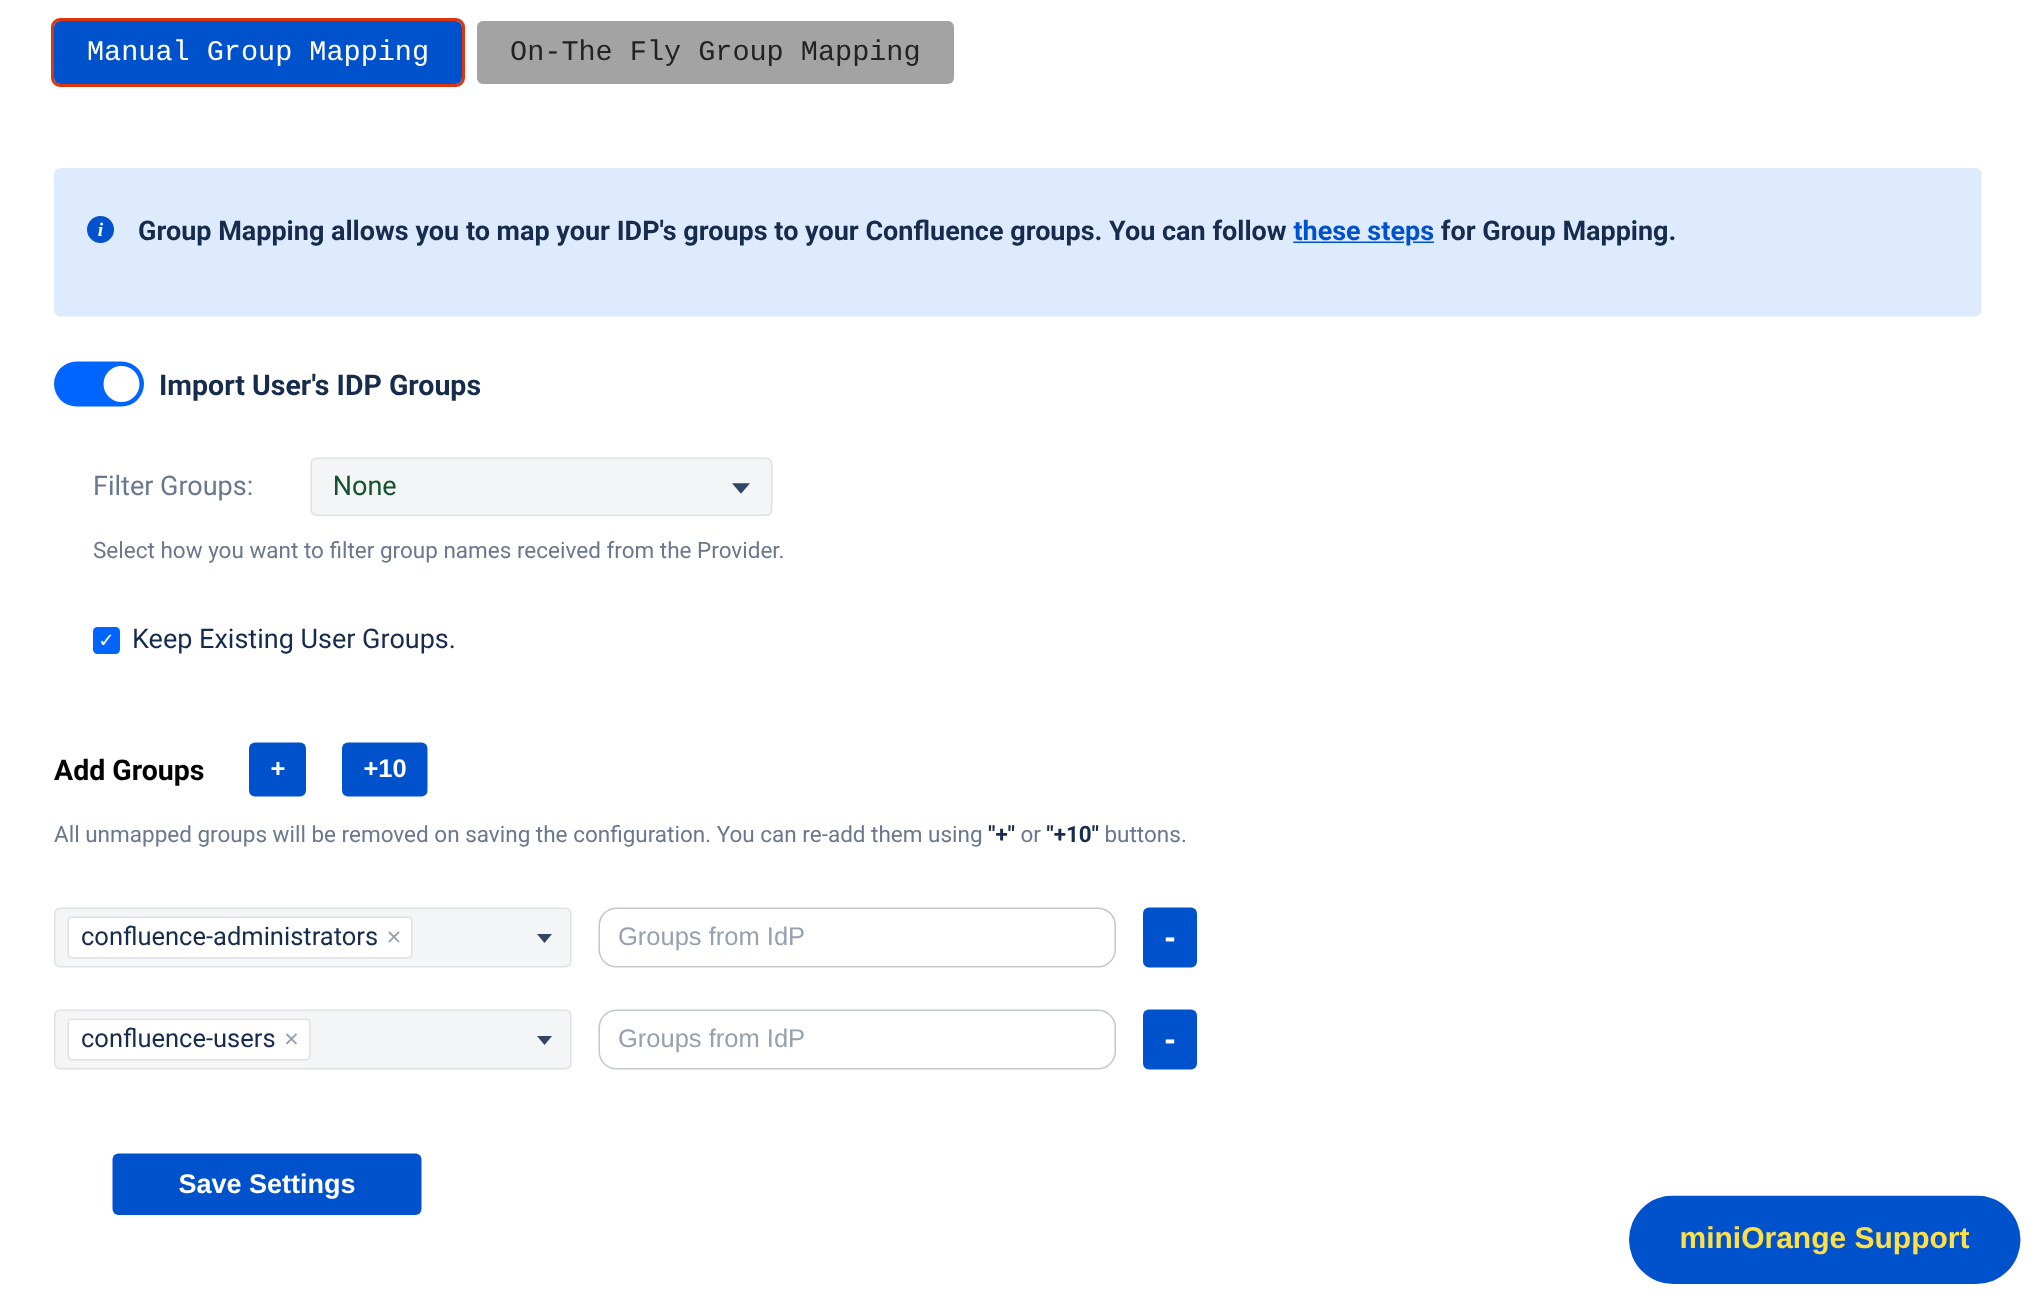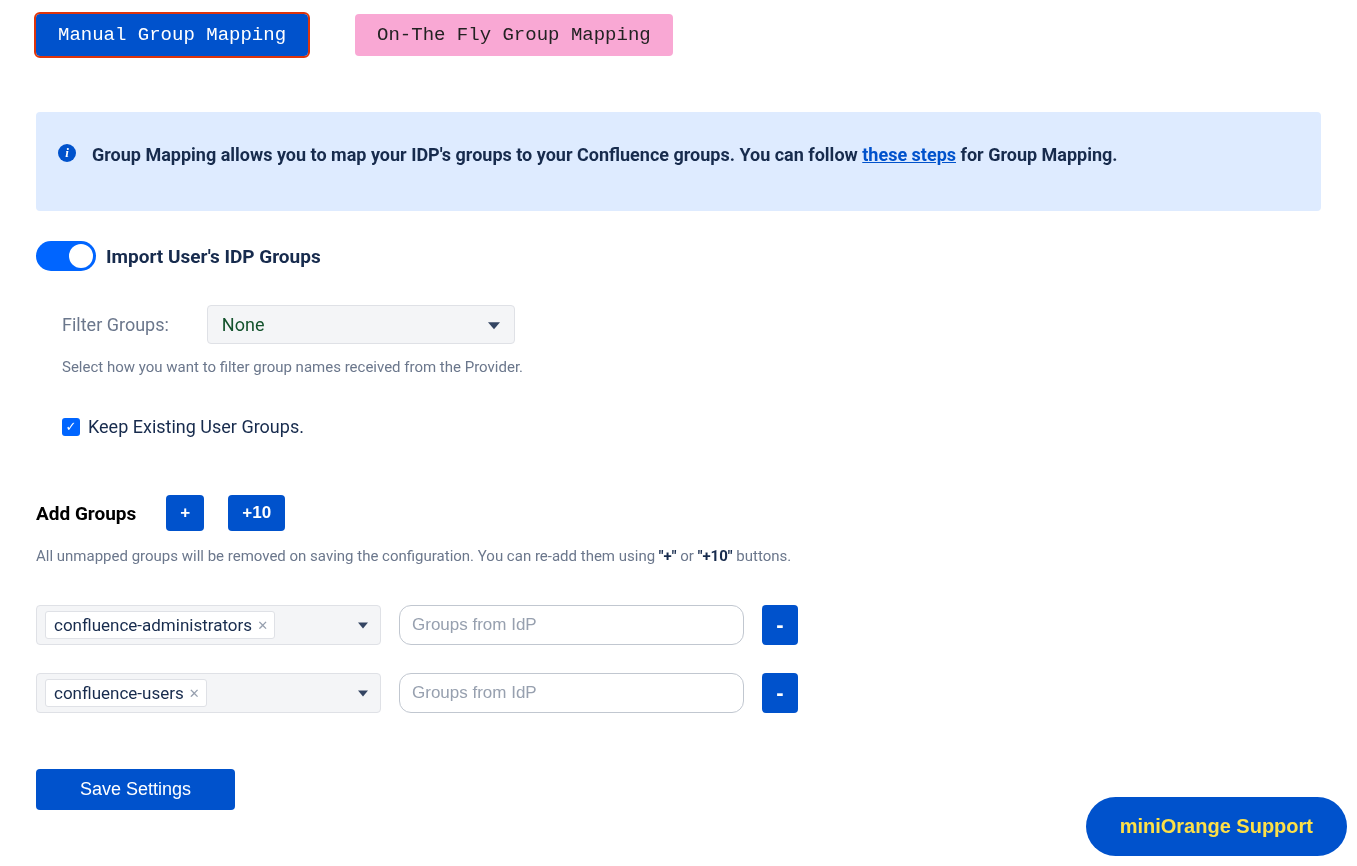--- a/index.html
+++ b/index.html
@@ -27,23 +27,22 @@
       border: none;
       font-family: Liberation Mono, monospace;
     }
     .tab-active {
       background: #0052CC;
       color: #fff;
       outline: 2px solid #DE350B;
       outline-offset: 0;
     }
     .tab-inactive {
-      background: #f9a8d4;
+      background: #a3a3a3;
       color: #222;
-      margin-left: 37px;
     }
     .info-box {
       background: #DEEBFF;
       border-radius: 4px;
       padding: 30px 22px 44px 22px;
       margin-bottom: 30px;
       display: flex;
       align-items: flex-start;
       gap: 16px;
     }
@@ -266,23 +265,24 @@
       align-items: center;
       justify-content: center;
     }
     .save-btn {
       background: #0052CC;
       color: #fff;
       border: none;
       border-radius: 4px;
       padding: 10px 44px;
       font-size: 18px;
-      font-weight: 400;
+      font-weight: 700;
       cursor: pointer;
       margin-top: 28px;
+      margin-left: 39px;
     }
     .support-btn {
       position: fixed;
       right: 10px;
       bottom: 10px;
       background: #0052CC;
       color: #fde047;
       border: none;
       border-radius: 40px;
       padding: 18px 34px;

